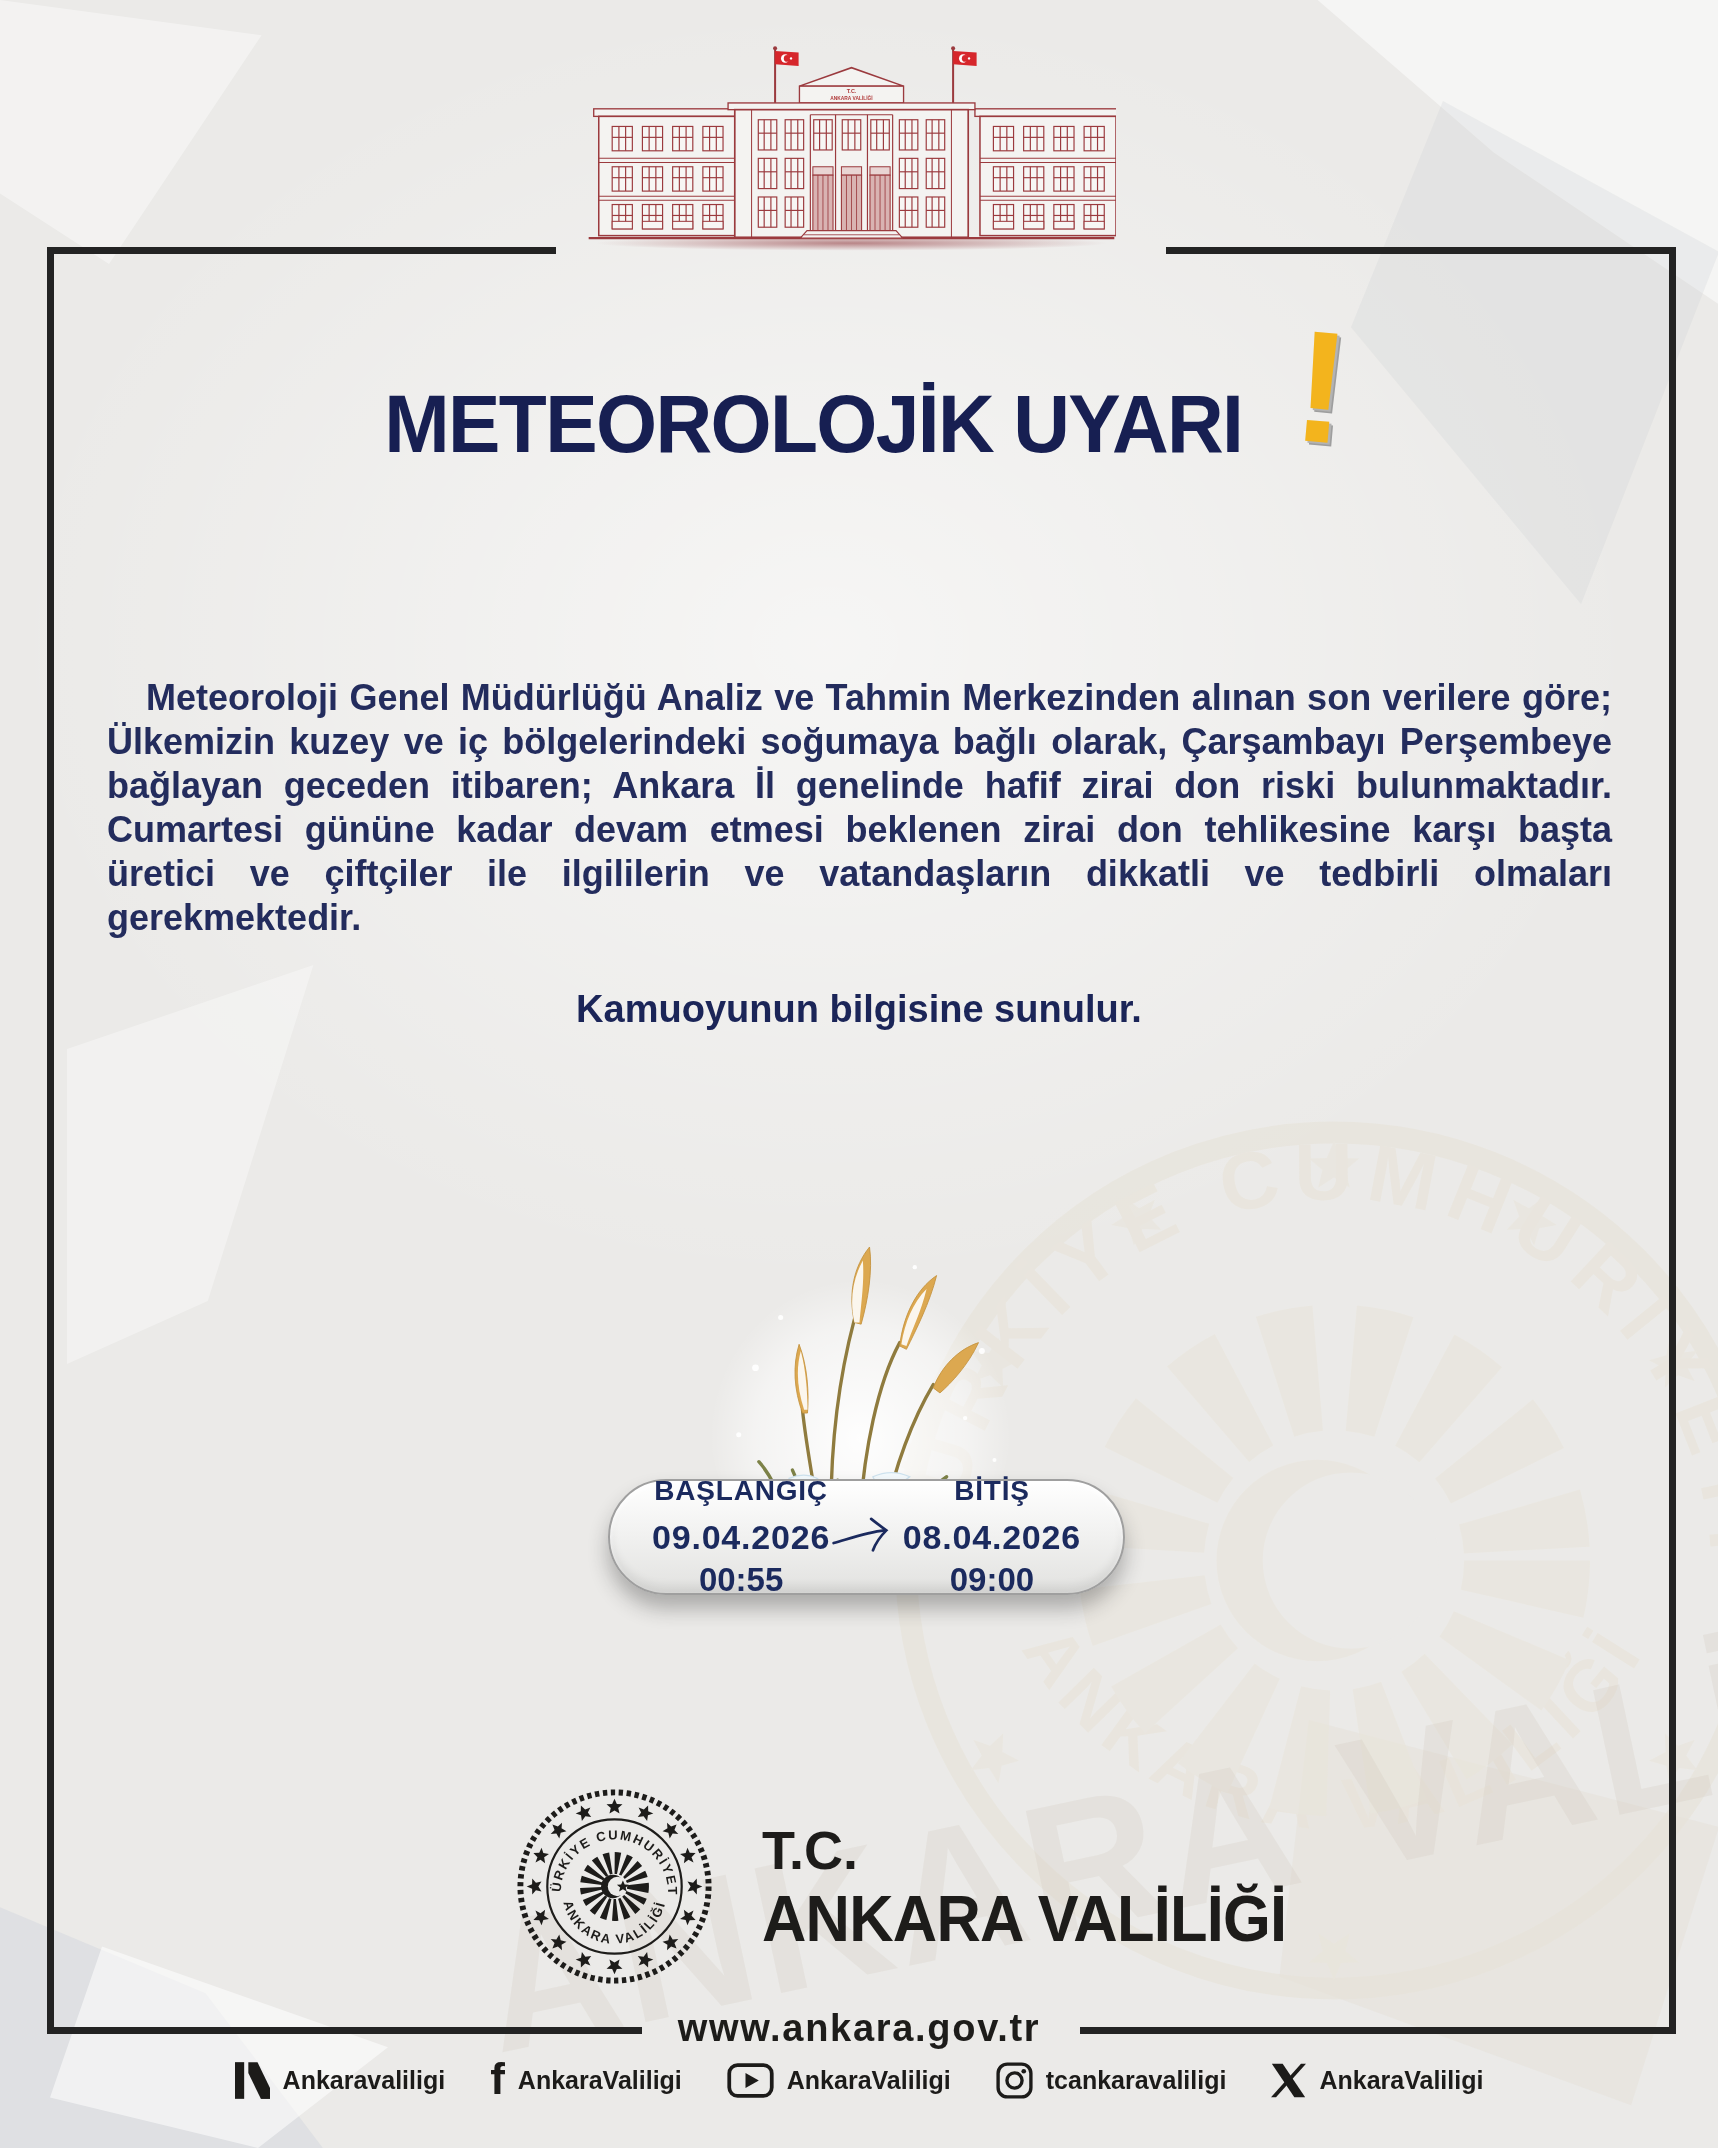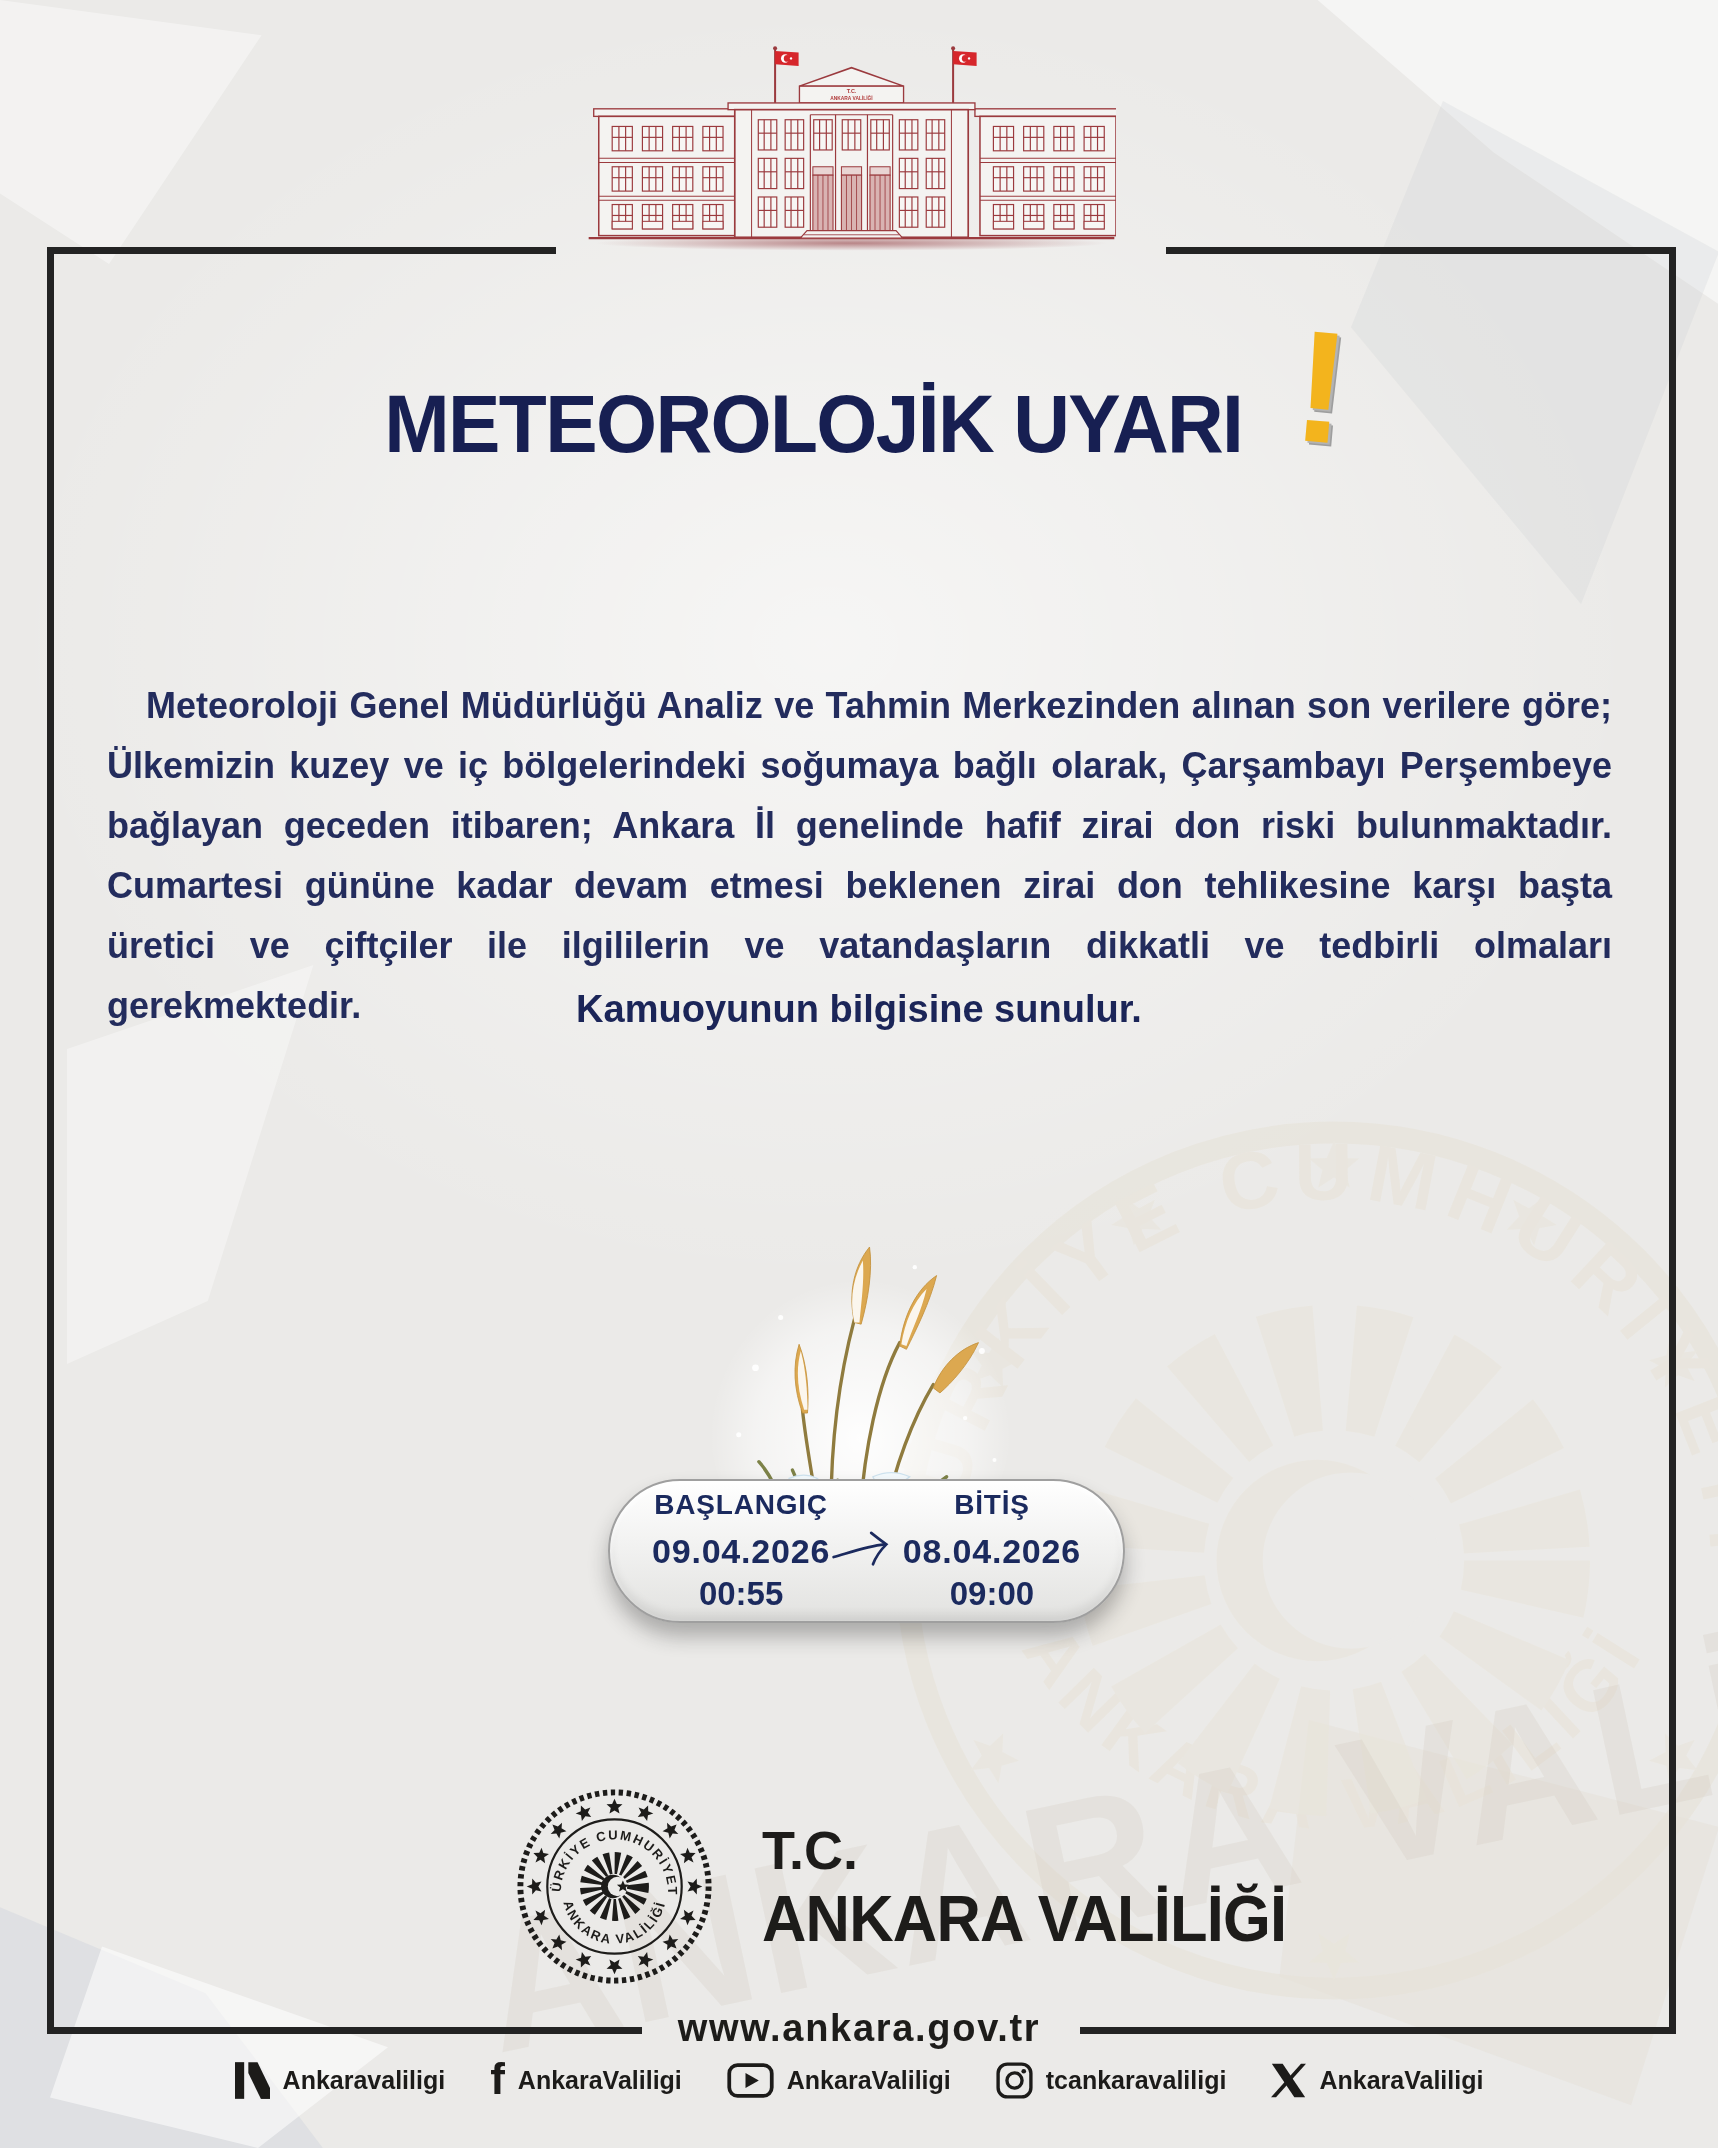--- a/index.html
+++ b/index.html
@@ -21,27 +21,27 @@
   .title{margin:0;font-size:81px;font-weight:bold;letter-spacing:-1.7px;color:#171f52;
     transform:scaleX(.97);white-space:nowrap;line-height:1.1;}
   .excl{font-size:159px;line-height:.9;font-weight:bold;color:#f3b41d;
     transform:rotate(5deg) translateY(-10px);
     text-shadow:2.5px 1.7px 0 #b3b3b3,4.2px 3.4px 0 #9e9e9e;}
 
   
   .subtitle{position:absolute;left:0;top:609px;width:1718px;margin:0;text-align:center;
     font-size:39px;font-weight:bold;color:#1b2558;z-index:6;}
   .body-text{position:absolute;left:107px;top:676px;width:1505px;margin:0;
-    font-size:36px;line-height:60px;font-weight:bold;color:#232c5d;
+    font-size:36px;line-height:44px;font-weight:bold;color:#232c5d;
     text-align:justify;text-indent:39px;z-index:6;}
   .note{position:absolute;left:0;top:988px;width:1718px;margin:0;text-align:center;
     font-size:38px;font-weight:bold;color:#1b2558;z-index:6;}
 
   
-  .capsule{position:absolute;left:608px;top:1479px;width:517px;height:144px;
+  .capsule{position:absolute;left:608px;top:1479px;width:517px;height:116px;
     border-radius:80px;z-index:7;
     background:linear-gradient(180deg,#ffffff 0%,#f2f2f1 45%,#e2e2e0 100%);
     border:2.5px solid #9f9f9f;
     box-shadow:0 13.4px 20px rgba(40,40,40,.32), inset 0 3.4px 5px rgba(255,255,255,.95), inset 0 -6.7px 10px rgba(0,0,0,.08);
     display:flex;align-items:center;justify-content:space-between;padding:0 42px;}
   .cap-col{text-align:center;color:#1b2a5e;}
   .cap-label{font-size:28px;font-weight:bold;letter-spacing:0.8px;margin-bottom:11px;}
   .cap-date{font-size:34px;font-weight:bold;letter-spacing:0.8px;}
   .cap-time{font-size:33px;font-weight:bold;margin-top:3.4px;}
 

